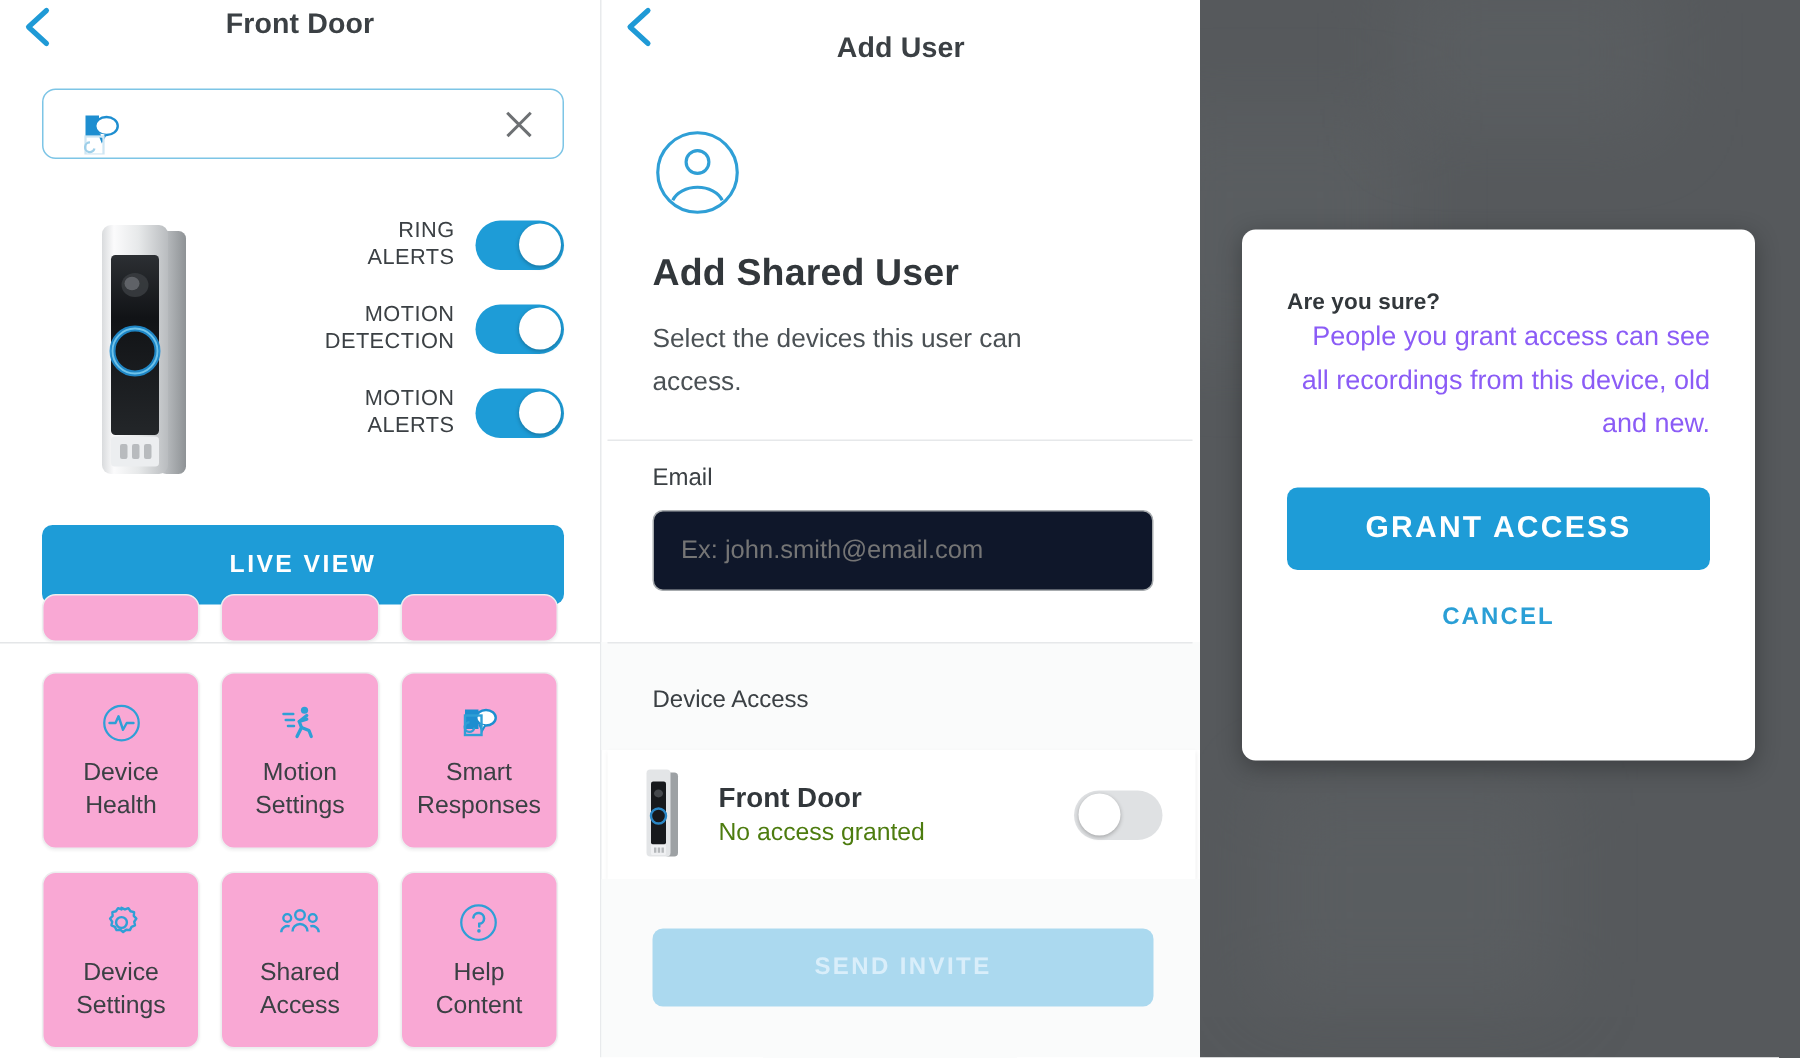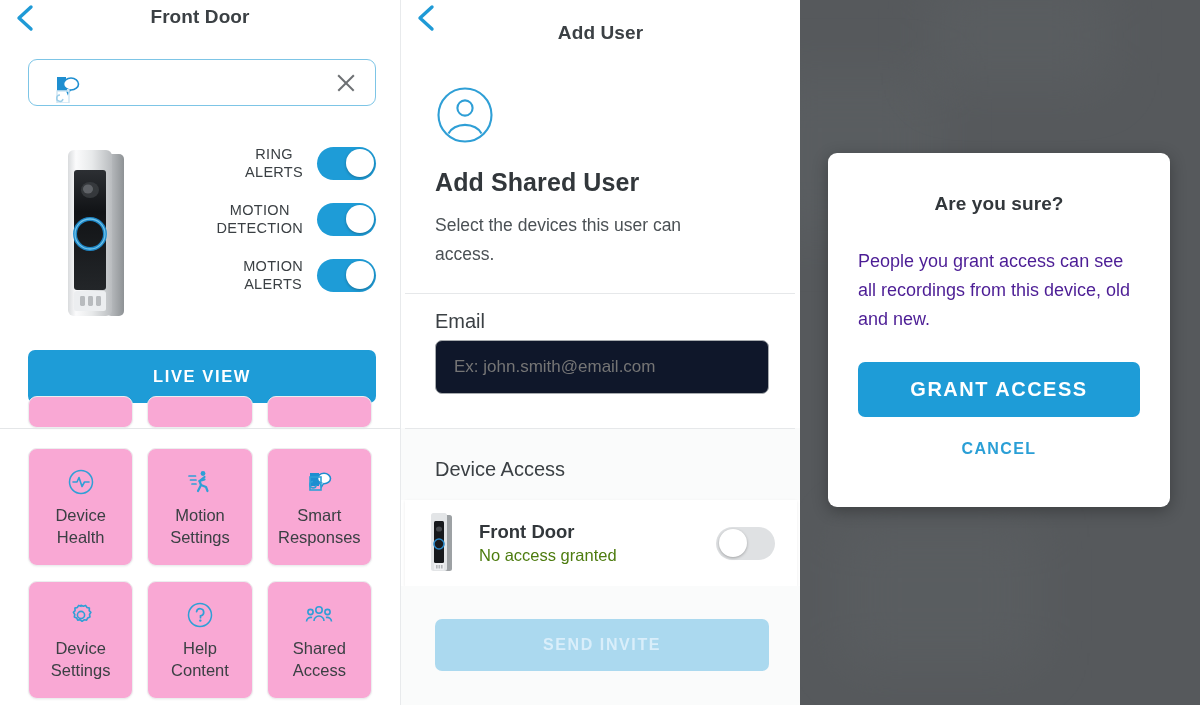--- a/index.html
+++ b/index.html
@@ -51,21 +51,21 @@
     width: 22px; height: 1.8px; background: #6d7073;
   }
   .clear-x::before { transform: rotate(45deg); }
   .clear-x::after  { transform: rotate(-45deg); }
 
   .device-photo { position: absolute; left: 58px; top: 148px; width: 90px; height: 175px; }
 
   .toggle-rows { position: absolute; right: 24px; top: 135px; width: 180px; }
   .trow { display: flex; align-items: center; justify-content: flex-end; height: 56px; }
   .trow-label {
-    text-align: center; font-size: 14.5px; line-height: 18px;
+    text-align: right; font-size: 14.5px; line-height: 18px;
     color: #3b4044; letter-spacing: .3px; font-weight: 500;
     margin-right: 14px; text-transform: uppercase;
   }
   .switch {
     width: 59px; height: 33px; border-radius: 17px;
     background: #1e9cd7; position: relative; flex: none; cursor: pointer;
   }
   .switch .knob {
     position: absolute; top: 2.5px; left: 28.5px;
     width: 28px; height: 28px; border-radius: 50%;
@@ -104,21 +104,21 @@
   .m-h1 {
     position: absolute; left: 435px; top: 168px;
     font-size: 25px; font-weight: 600; color: #32373b; letter-spacing: .1px; text-align: right;
   }
   .m-sub {
     position: absolute; left: 435px; top: 211px; width: 300px;
     font-size: 17.5px; line-height: 29px; color: #4b5155;
   }
   .m-divider { position: absolute; left: 405px; width: 390px; height: 1px; background: #e6e8ea; }
   .m-label {
-    position: absolute; left: 435px; font-size: 20px;
+    position: absolute; left: 435px; font-size: 16px;
     color: #3b4044; font-weight: 500;
   }
   .email-input {
     position: absolute; left: 435px; top: 340px;
     width: 334px; height: 54px;
     border: 1px solid #a7abae; border-radius: 7px;
     background: #0f172a; font-family: inherit;
     font-size: 17px; color: #8d9296; padding: 0 18px;
   }
   .m-band { position: absolute; left: 401px; width: 399px; background: #fafbfb; }
@@ -143,26 +143,26 @@
   
   .scrim-blob { position: absolute; background: #5d6164; filter: blur(26px); opacity: .55; }
   .dialog {
     position: absolute; left: 828px; top: 153px;
     width: 342px; height: 354px;
     background: #fff; border-radius: 9px;
     box-shadow: 0 4px 16px rgba(0,0,0,.3);
     padding: 40px 30px 0;
   }
   .d-title {
-    text-align: center; font-size: 19px; font-weight: 700;
+    text-align: left; font-size: 15px; font-weight: 700;
     color: #32373b; letter-spacing: .1px;
   }
   .d-body {
-    margin-top: 32px; text-align: left;
-    font-size: 18px; line-height: 29px; color: #4c1d95;
+    margin-top: 0; text-align: right;
+    font-size: 18px; line-height: 29px; color: #8b5cf6;
   }
   .d-primary {
     margin-top: 28px; width: 100%; height: 55px;
     border-radius: 7px; background: #1e9cd7; color: #fff;
     border: none; font-family: inherit;
     font-size: 20px; font-weight: 600; letter-spacing: 1.5px; cursor: pointer;
   }
   .d-secondary {
     margin-top: 16px; width: 100%; height: 32px;
     background: none; border: none; color: #2a9fd6;
@@ -337,48 +337,48 @@
             </svg>
           </div>
           <div class="tile-label">
             <div>Device</div>
             <div>Settings</div>
           </div>
         </div>
 
         <div class="tile">
           <div class="tile-icon">
-            <svg width="28" height="28" viewBox="0 0 28 28">
-              <circle cx="14" cy="14" r="11.5" fill="none" stroke="#2f9fd6" stroke-width="1.5"></circle>
-              <path d="M10.6 10.6 a3.6 3.6 0 1 1 3.9 4.3 v1.8" fill="none" stroke="#2f9fd6" stroke-width="1.7" stroke-linecap="round"></path>
-              <circle cx="14.3" cy="19.6" r="1.2" fill="#2f9fd6"></circle>
-            </svg>
-          </div>
-          <div class="tile-label">
-            <div>Help</div>
-            <div>Content</div>
-          </div>
-        </div>
-
-        <div class="tile">
-          <div class="tile-icon">
             <svg width="30" height="28" viewBox="0 0 30 28">
               <g fill="none" stroke="#2f9fd6" stroke-width="1.6">
                 <circle cx="15" cy="9" r="3.2"></circle>
                 <path d="M10 20 a5 5 0 0 1 10 0"></path>
                 <circle cx="6.5" cy="11" r="2.6"></circle>
                 <path d="M2.5 20.5 a4.2 4.2 0 0 1 5.6-3.9"></path>
                 <circle cx="23.5" cy="11" r="2.6"></circle>
                 <path d="M27.5 20.5 a4.2 4.2 0 0 0 -5.6-3.9"></path>
               </g>
             </svg>
           </div>
           <div class="tile-label">
             <div>Shared</div>
             <div>Access</div>
+          </div>
+        </div>
+
+        <div class="tile">
+          <div class="tile-icon">
+            <svg width="28" height="28" viewBox="0 0 28 28">
+              <circle cx="14" cy="14" r="11.5" fill="none" stroke="#2f9fd6" stroke-width="1.5"></circle>
+              <path d="M10.6 10.6 a3.6 3.6 0 1 1 3.9 4.3 v1.8" fill="none" stroke="#2f9fd6" stroke-width="1.7" stroke-linecap="round"></path>
+              <circle cx="14.3" cy="19.6" r="1.2" fill="#2f9fd6"></circle>
+            </svg>
+          </div>
+          <div class="tile-label">
+            <div>Help</div>
+            <div>Content</div>
           </div>
         </div>
       </div>
     </div>
   </div>
 
   <div class="panel panel-mid">
     <div class="hdr" style="height:46px;">
       <div class="back-chevron">
         <span>

